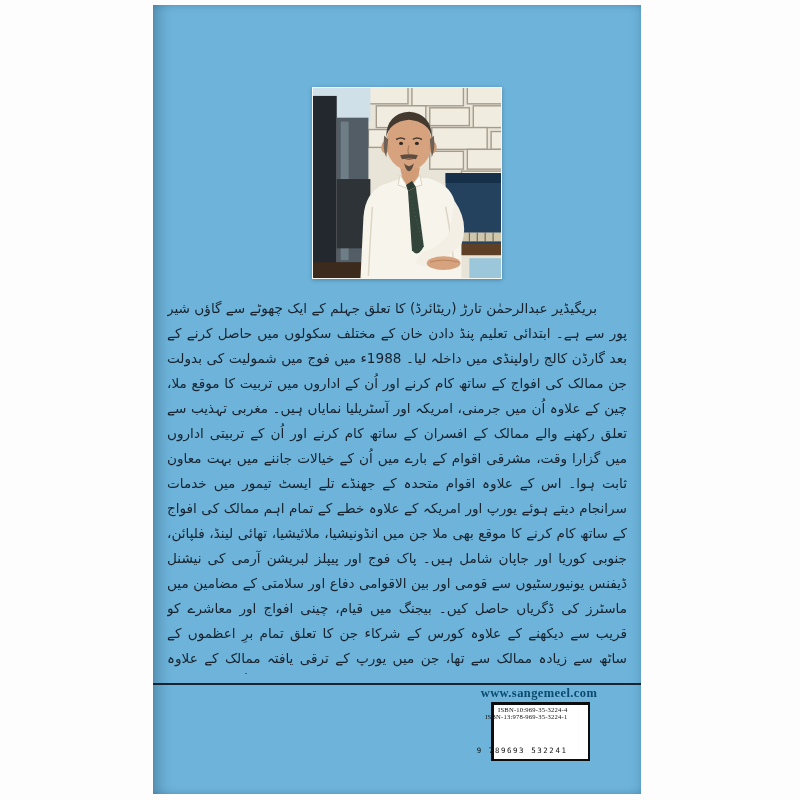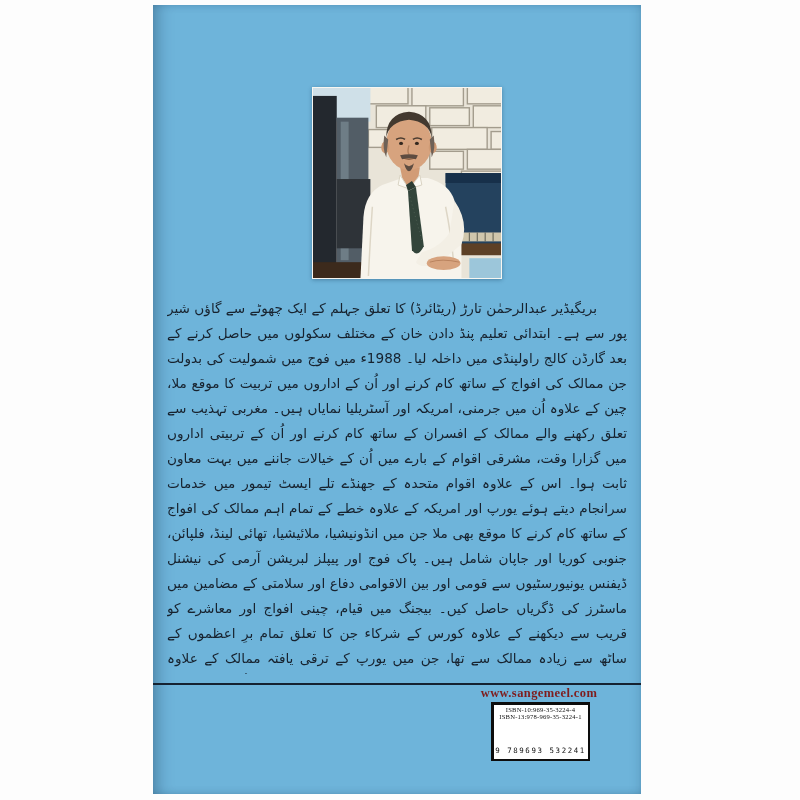--- a/index.html
+++ b/index.html
@@ -44,31 +44,31 @@
   
   .rule { position:absolute; left:0; right:0; top:678px; height:2px; background:#152231; }
 
   .website {
     position:absolute; left:300px; top:681px; width:172px;
     text-align:center;
     font-family:"Liberation Serif", serif;
     font-weight:bold;
     font-size:12.5px;
     letter-spacing:.4px;
-    color:#7f1d1d;
+    color:#0c4a6e;
   }
 
   .barcode-box {
     position:absolute; left:338px; top:697px; width:99px; height:59px;
     background:#0d0d0d; padding:2.5px;
   }
   .barcode-inner {
     width:100%; height:100%; background:#ffffff;
-    display:flex; flex-direction:column; align-items:center; justify-content:flex-start;
-    padding:1px 6px;
+    display:flex; flex-direction:column; align-items:flex-end; justify-content:flex-start;
+    padding:1px 20px;
   }
   .isbn-line {
     font-family:"Liberation Serif", serif;
     font-size:6.6px; line-height:7.6px; letter-spacing:.2px;
     color:#131313; text-align:center; white-space:nowrap;
   }
   .bars {
     margin-top:1px; height:24px;
     background-image: repeating-linear-gradient(90deg,
       #000 0px, #000 1px, #fff 1px, #fff 2px,

